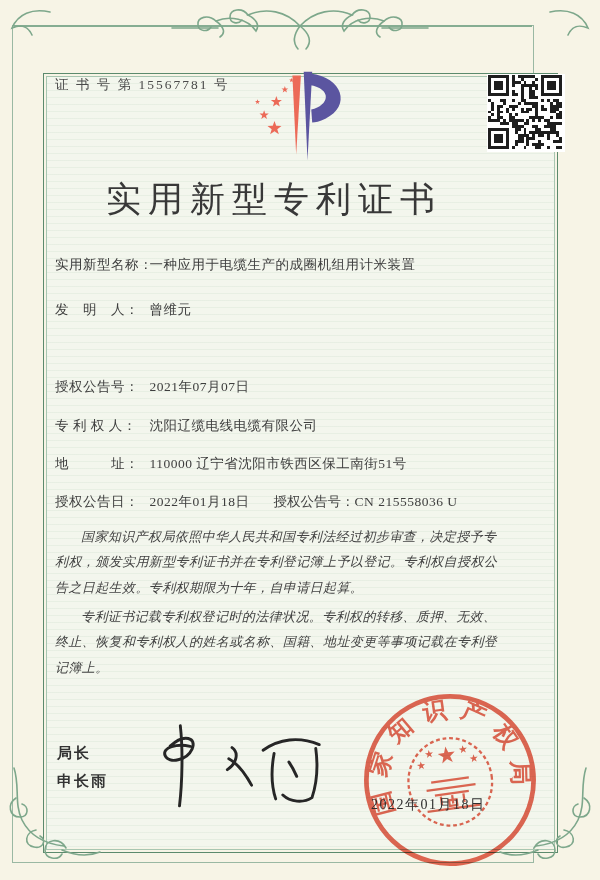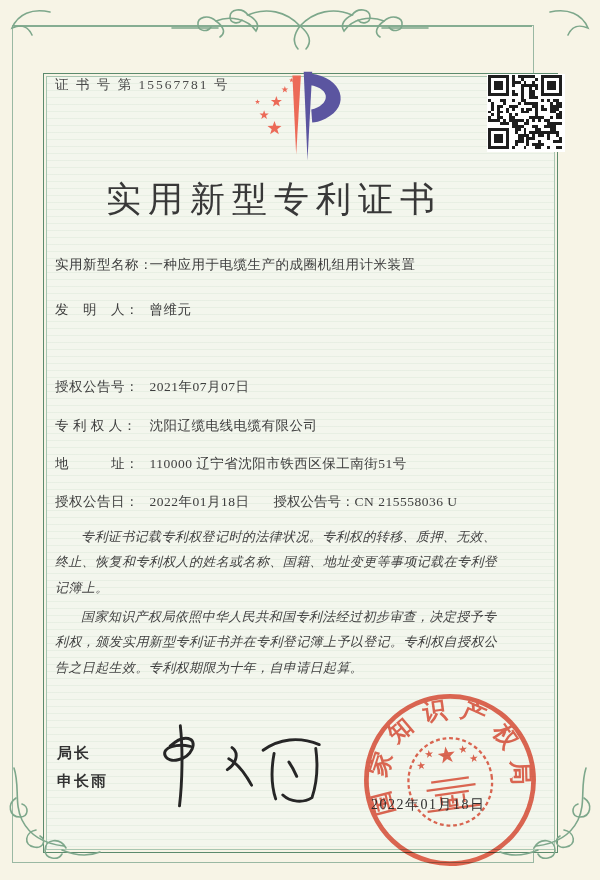--- a/index.html
+++ b/index.html
@@ -350,22 +350,22 @@
     <span class="flabel">专 利 权 人：</span><span class="fvalue">沈阳辽缆电线电缆有限公司</span>
   </div>
   <div class="frow" style="top:455px">
     <span class="flabel">地　　　址：</span><span class="fvalue">110000 辽宁省沈阳市铁西区保工南街51号</span>
   </div>
   <div class="frow" style="top:493px">
     <span class="flabel">授权公告日：</span><span class="fvalue">2022年01月18日</span><span class="fpair2">授权公告号：</span><span class="fvalue">CN 215558036 U</span>
   </div>
 
   <div class="paras">
+    <p>国家知识产权局依照中华人民共和国专利法经过初步审查，决定授予专利权，颁发实用新型专利证书并在专利登记簿上予以登记。专利权自授权公告之日起生效。专利权期限为十年，自申请日起算。</p>
     <p>专利证书记载专利权登记时的法律状况。专利权的转移、质押、无效、终止、恢复和专利权人的姓名或名称、国籍、地址变更等事项记载在专利登记簿上。</p>
-    <p>国家知识产权局依照中华人民共和国专利法经过初步审查，决定授予专利权，颁发实用新型专利证书并在专利登记簿上予以登记。专利权自授权公告之日起生效。专利权期限为十年，自申请日起算。</p>
   </div>
 
   <div class="sig-role">局长</div>
   <div class="sig-name">申长雨</div>
   <svg class="sig-hand" viewBox="0 0 220 100">
     <path d="M36,30 C52,16 66,22 60,34 C54,46 34,50 30,40 C27,31 44,27 58,31"></path>
     <path d="M48,8 C50,34 48,70 44,96"></path>
     <path d="M104,34 C112,40 108,52 98,58"></path>
     <path d="M100,46 C110,52 118,64 124,76"></path>
     <path d="M138,38 C156,26 178,24 200,34"></path>

